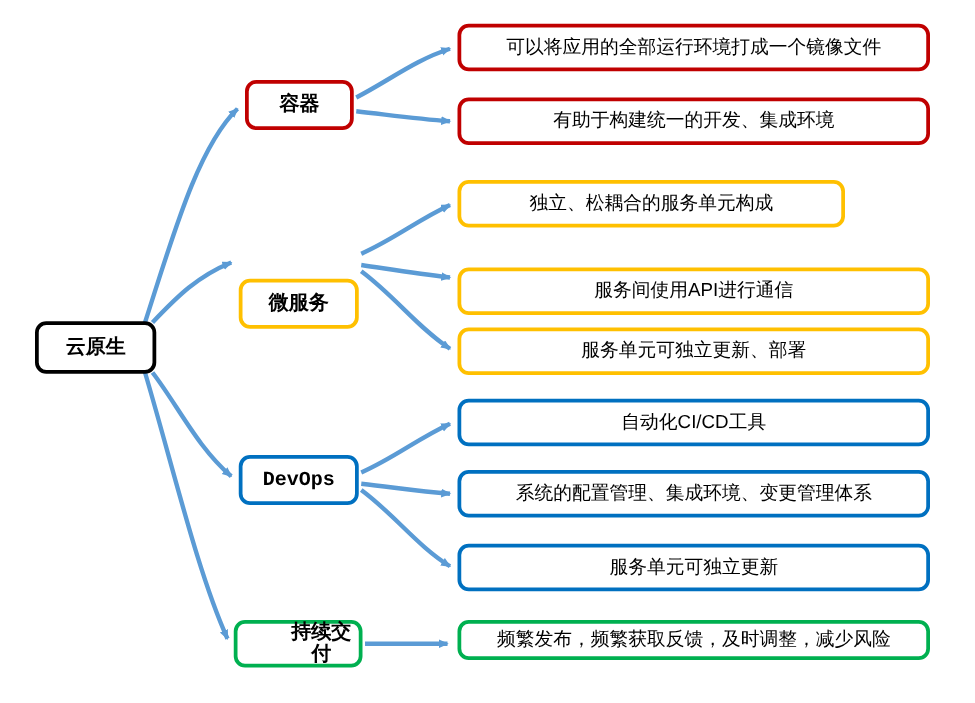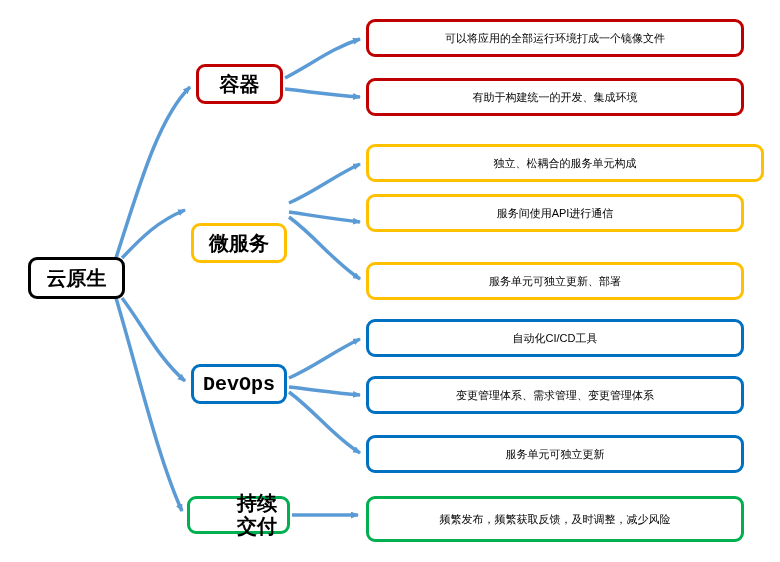--- a/index.html
+++ b/index.html
@@ -26,29 +26,29 @@
     background: #ffffff;
     border-radius: 9px;
     text-align: center;
     color: #000000;
     z-index: 2;
     line-height: 1.15;
     padding: 2px 6px;
   }
   .root {
     border: 3px solid #000000;
-    font-weight: bold; font-size: 20px;
+    font-weight: bold; font-size: 16px;
   }
   .branch {
     border: 3px solid #000;
-    font-weight: bold; font-size: 20px;
+    font-weight: bold; font-size: 16px;
   }
   .leaf {
     border: 3px solid #000;
-    font-size: 11px;
+    font-size: 15px;
   }
   .c-red    { border-color: #C00000; }
   .c-yellow { border-color: #FFC000; }
   .c-blue   { border-color: #0070C0; }
   .c-green  { border-color: #00B050; }
   .edge { fill: none; stroke: #5B9BD5; stroke-width: 3.5; }
 </style>
 </head>
 <body>
 
@@ -87,27 +87,27 @@
   <div class="node branch c-yellow" style="left:191px; top:189px; width:96px; height:40px;margin-top:34px;">微服务</div>
 
   <div class="node branch c-blue" style="left:191px; top:364px; width:96px; height:40px;font-family:Liberation Mono, monospace;">DevOps</div>
 
   <div class="node branch c-green" style="left:187px; top:496px; width:103px; height:38px;padding-left:43px;">持续交付</div>
 
   <div class="node leaf c-red" style="left:366px; top:19px; width:378px; height:38px;">可以将应用的全部运行环境打成一个镜像文件</div>
 
   <div class="node leaf c-red" style="left:366px; top:78px; width:378px; height:38px;">有助于构建统一的开发、集成环境</div>
 
-  <div class="node leaf c-yellow" style="left:366px; top:144px; width:398px; height:38px;">独立、松耦合的服务单元构成</div>
+  <div class="node leaf c-yellow" style="left:366px; top:144px; width:310px; height:38px;">独立、松耦合的服务单元构成</div>
 
-  <div class="node leaf c-yellow" style="left:366px; top:194px; width:378px; height:38px;">服务间使用API进行通信</div>
+  <div class="node leaf c-yellow" style="left:366px; top:214px; width:378px; height:38px;">服务间使用API进行通信</div>
 
   <div class="node leaf c-yellow" style="left:366px; top:262px; width:378px; height:38px;">服务单元可独立更新、部署</div>
 
   <div class="node leaf c-blue" style="left:366px; top:319px; width:378px; height:38px;">自动化CI/CD工具</div>
 
-  <div class="node leaf c-blue" style="left:366px; top:376px; width:378px; height:38px;">变更管理体系、需求管理、变更管理体系</div>
+  <div class="node leaf c-blue" style="left:366px; top:376px; width:378px; height:38px;">系统的配置管理、集成环境、变更管理体系</div>
 
   <div class="node leaf c-blue" style="left:366px; top:435px; width:378px; height:38px;">服务单元可独立更新</div>
 
-  <div class="node leaf c-green" style="left:366px; top:496px; width:378px; height:46px;">频繁发布，频繁获取反馈，及时调整，减少风险</div>
+  <div class="node leaf c-green" style="left:366px; top:496px; width:378px; height:32px;">频繁发布，频繁获取反馈，及时调整，减少风险</div>
 
 </div>
 
 </body></html>

